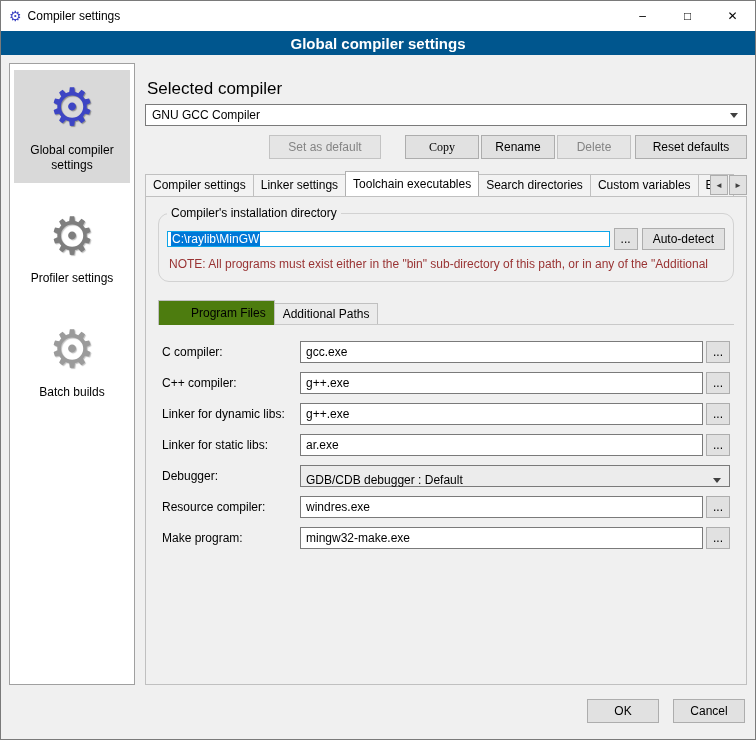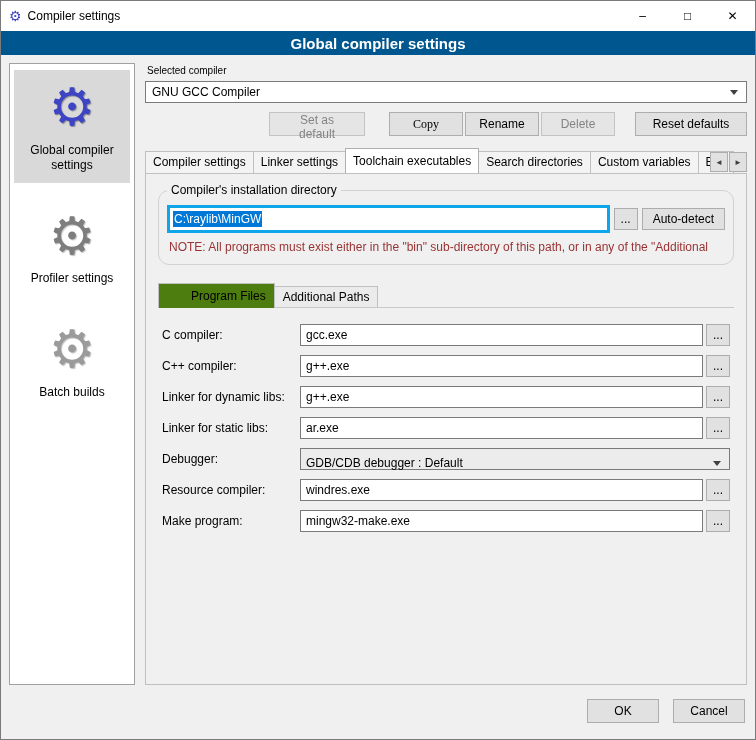--- a/index.html
+++ b/index.html
@@ -26,32 +26,32 @@
   .side-item { text-align:center; padding:10px 4px 10px; margin:2px; font-size:12px; color:#000; cursor:default; }
   .side-item.selected { background:#d9d9d9; }
   .side-gear { display:block; font-size:52px; line-height:1.05; }
   .gear-blue { color:#3d45c4; text-shadow:1px 1px 1px rgba(0,0,0,.35); }
   .gear-dark { color:#7e7e7e; text-shadow:1px 1px 1px rgba(0,0,0,.25); }
   .gear-light { color:#9b9b9b; text-shadow:1px 1px 1px rgba(0,0,0,.25); }
   .side-label { display:block; margin-top:8px; line-height:1.25; }
   .side-item + .side-item { margin-top:16px; }
   
   .main { flex:1 1 auto; display:flex; flex-direction:column; min-width:0; }
-  .field-label { font-size:10px; margin:2px 0 5px 2px; }
+  .field-label { font-size:17px; margin:16px 0 5px 2px; }
   
   .combo { height:22px; border:1px solid #7a7a7a; background:#ffffff; display:flex; align-items:center;
            padding:0 8px 0 6px; font-size:12px; cursor:default; }
   .combo .arrow { margin-left:auto; width:0; height:0; border-left:4px solid transparent;
                   border-right:4px solid transparent; border-top:5px solid #404040; }
   
   .btn { height:24px; background:#e1e1e1; border:1px solid #adadad; font-family:"Liberation Sans", sans-serif;
          font-size:12px; padding:0 12px; cursor:default; color:#000; }
   .btn.disabled { color:#848484; border-color:#c3c3c3; background:#e5e5e5; }
   .btn-row { display:flex; margin-top:9px; align-items:center; }
-  .btn-setdefault { width:96px; margin-left:124px; }
+  .btn-setdefault { width:112px; margin-left:124px; }
   .btn-copy   { width:74px; margin-left:24px;font-family:Liberation Serif, serif; }
   .btn-rename { width:74px; margin-left:2px; }
   .btn-delete { width:74px; margin-left:2px; }
   .btn-reset  { width:112px; margin-left:auto; }
   
   .tabstrip { display:flex; align-items:flex-end; margin-top:12px; position:relative;
               padding-right:38px; overflow:hidden; flex:0 0 auto; }
   .tab { flex:0 0 auto; border:1px solid #c0c0c0; border-bottom:none; background:#f3f3f3;
          font-size:12px; padding:0 7px; height:22px; line-height:21px; margin-right:-1px;
          white-space:nowrap; cursor:default; }
@@ -60,21 +60,21 @@
   .tab-scroll { position:absolute; right:0; bottom:1px; display:flex; z-index:3; }
   .scrollbtn { width:18px; height:20px; border:1px solid #adadad; background:#e1e1e1;
                font-size:8px; color:#404040; display:flex; align-items:center; justify-content:center;
                margin-left:1px; cursor:default; }
   
   .tabpage { flex:1 1 auto; border:1px solid #c0c0c0; background:#f0f0f0; padding:14px 12px 10px; min-height:0; }
   
   .groupbox { position:relative; border:1px solid #d2d2d2; border-radius:11px; padding:14px 8px 8px; margin-top:2px; }
   .groupbox .legend { position:absolute; top:-8px; left:8px; background:#f0f0f0; padding:0 4px; font-size:12px; }
   .dir-row { display:flex; align-items:center; gap:4px; }
-  .dir-input { flex:1 1 auto; height:28px; border:3px solid #0ea5e9; background:#ffffff;
+  .dir-input { flex:1 1 auto; height:16px; border:1px solid #0ea5e9; background:#ffffff;
                display:flex; align-items:center; padding:0 3px; font-size:12px; overflow:hidden; }
   .dir-input .sel { background:#0078d7; color:#ffffff; padding:1px 1px; white-space:nowrap; }
   .btn.browse { width:24px; padding:0; height:22px; }
   .btn.autodetect { height:22px; padding:0 10px; }
   .note { color:#993333; font-size:12px; margin:7px 2px 2px; white-space:nowrap; overflow:hidden; }
   
   .subtabstrip { display:flex; align-items:flex-end; margin-top:18px; }
   .subtab { flex:0 0 auto; border:1px solid #c0c0c0; border-bottom:none; background:#ebebeb;
             font-size:12px; padding:0 8px; height:21px; line-height:20px; margin-right:-1px;
             white-space:nowrap; cursor:default; }

